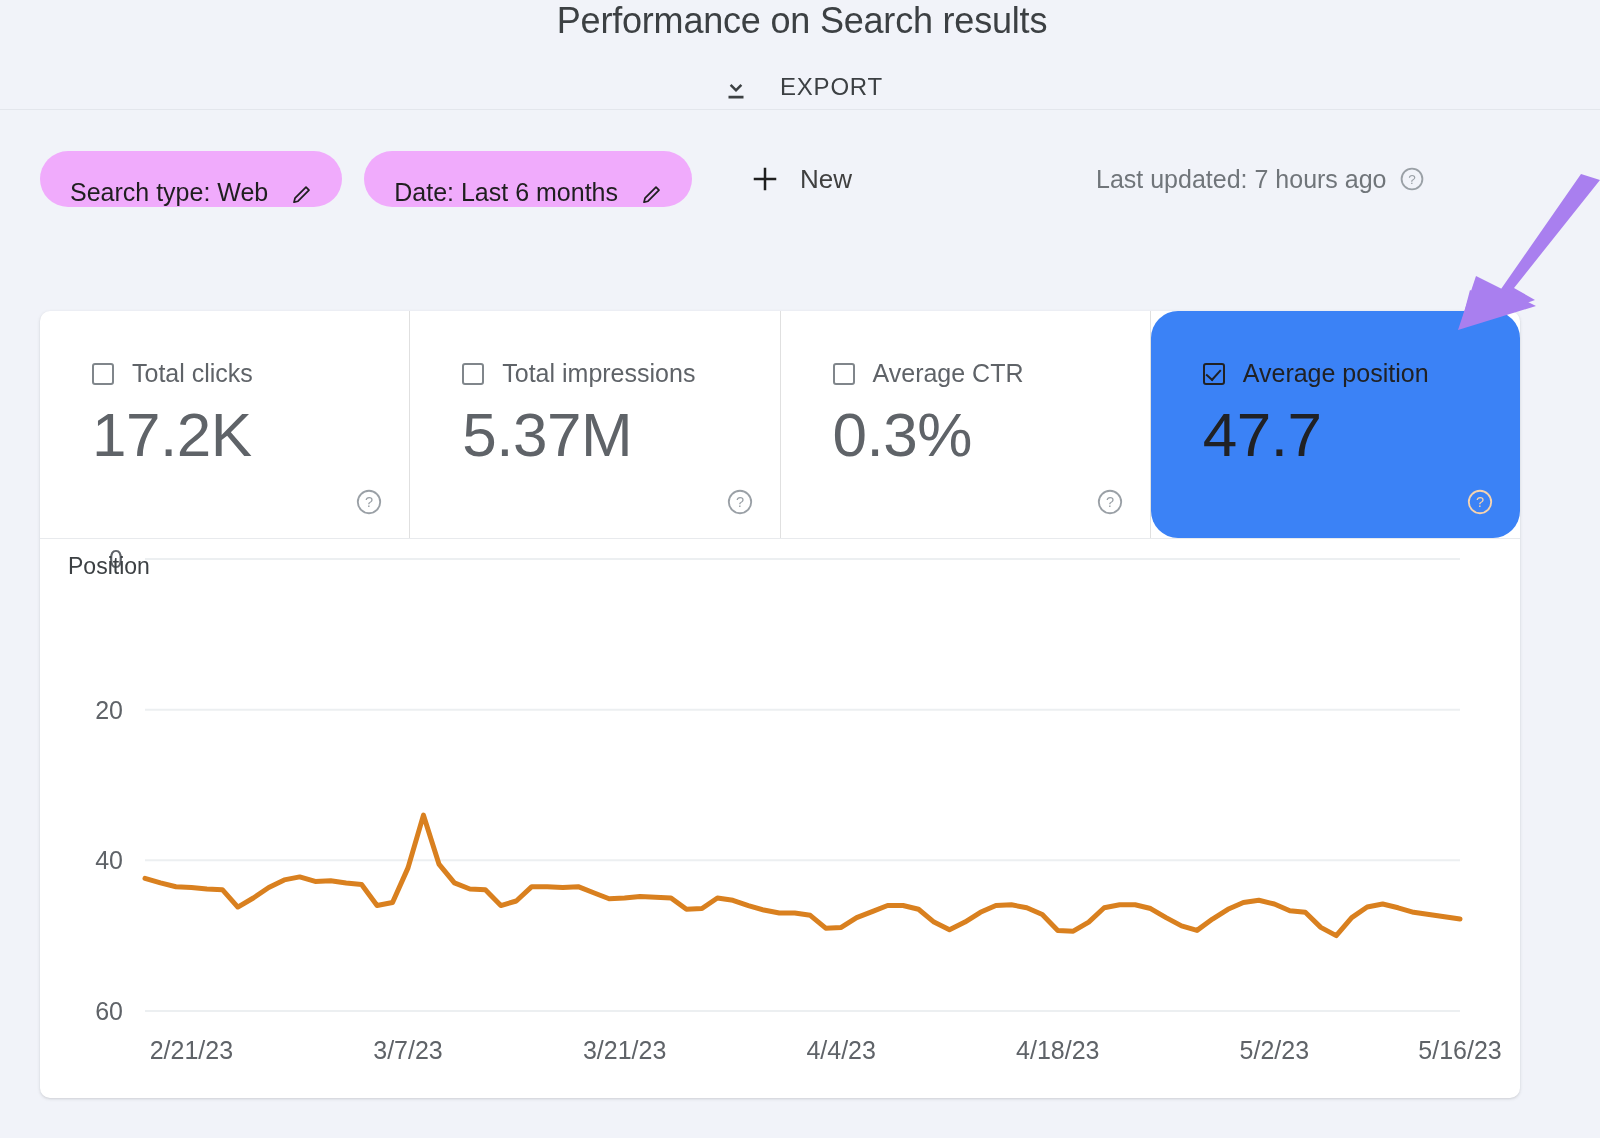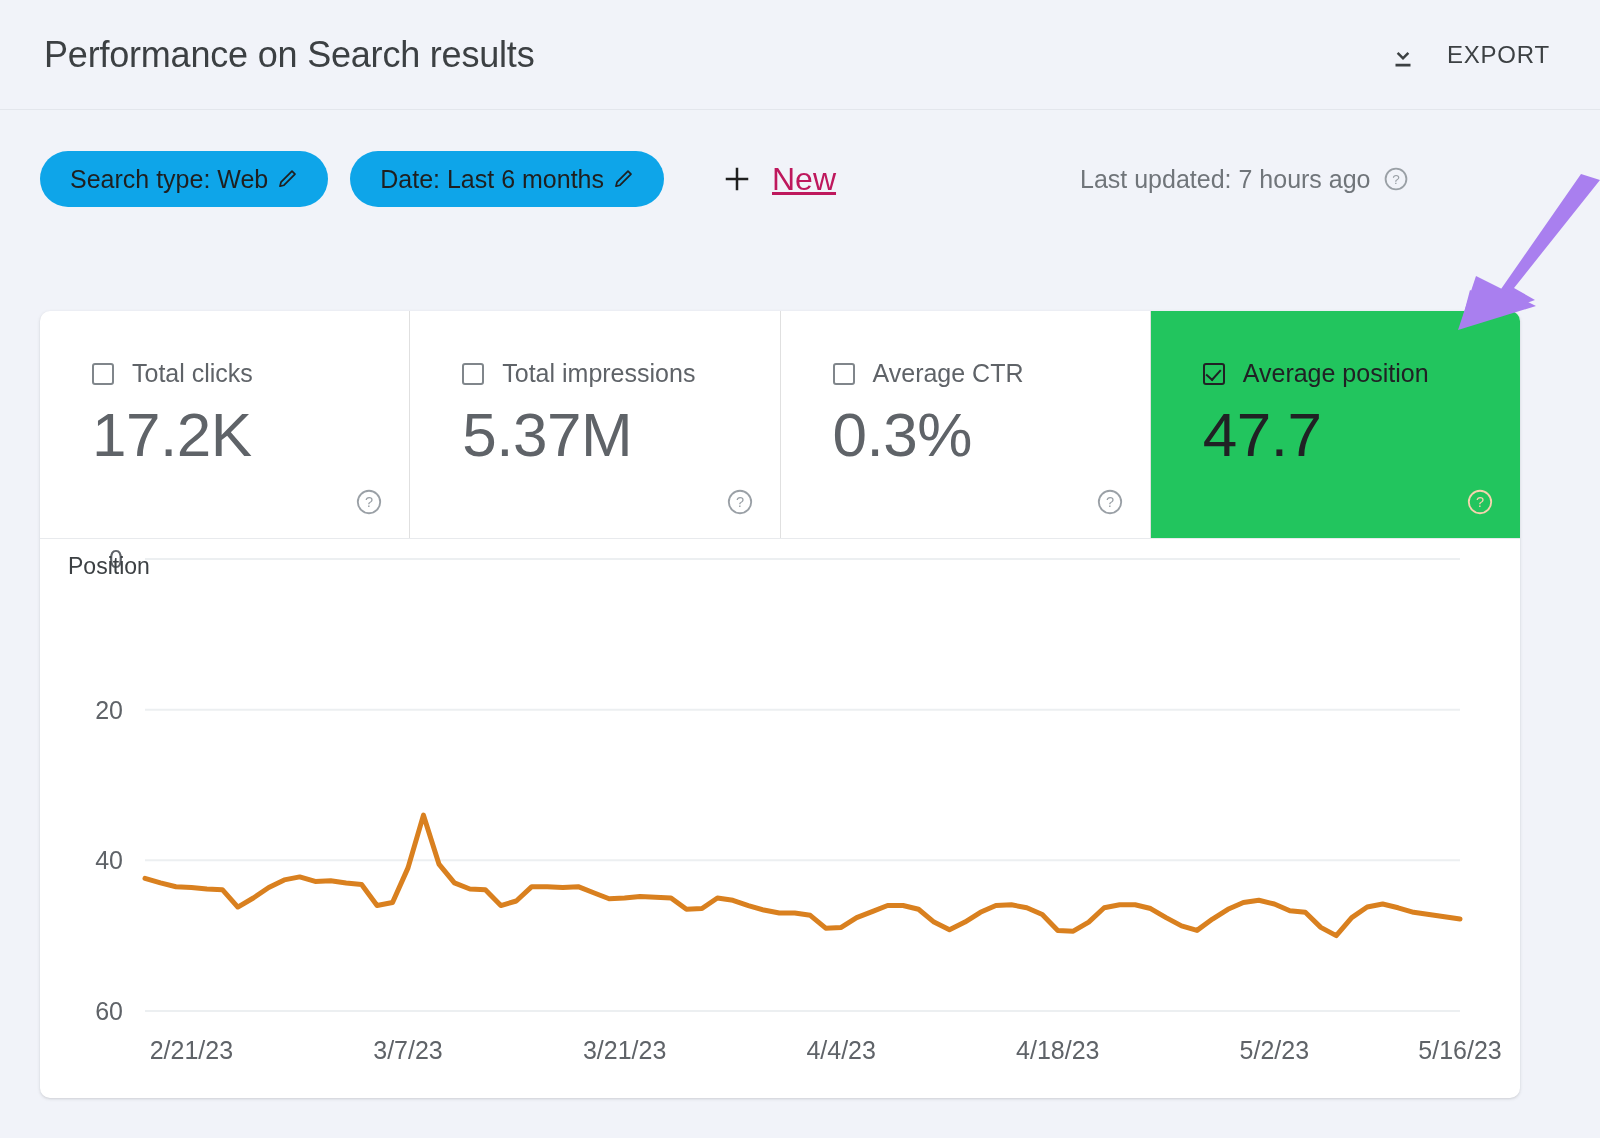--- a/index.html
+++ b/index.html
@@ -21,20 +21,21 @@
     position: absolute;
     left: 0; top: 0;
     width: 1600px;
     height: 110px;
     display: flex;
     align-items: center;
     justify-content: space-between;
     box-sizing: border-box;
     padding: 0 40px 0 44px;
     border-bottom: 1px solid #e3e6ec;
+    flex-direction: column;
   }
   .page-title {
     font-size: 36px;
     color: #3c4043;
     font-weight: 400;
     letter-spacing: -0.2px;
     white-space: nowrap;
   }
   .export-btn {
     display: flex;
@@ -57,23 +58,23 @@
     left: 0; top: 110px;
     width: 1600px;
     height: 138px;
     display: flex;
     align-items: center;
     box-sizing: border-box;
     padding: 0 40px 0 40px;
   }
   .chip {
     display: flex;
-    align-items: center;
-    gap: 8px;
-    background: #0ea5e9;
+    align-items: flex-end;
+    gap: 22px;
+    background: #f0abfc;
     border-radius: 999px;
     height: 56px;
     padding: 0 28px 0 30px;
     margin-right: 22px;
     cursor: pointer;
   }
   .chip-label {
     font-size: 25px;
     color: #1f1f1f;
     white-space: nowrap;
@@ -83,23 +84,22 @@
   .new-btn {
     display: flex;
     align-items: center;
     gap: 20px;
     margin-left: 22px;
     padding: 6px 14px;
     cursor: pointer;
   }
   .plus-icon { width: 30px; height: 30px; display: block; }
   .new-label {
-    font-size: 32px;
-    color: #be185d;
-    text-decoration: underline;
+    font-size: 26px;
+    color: #404040;
   }
   .updated {
     display: flex;
     align-items: center;
     gap: 12px;
     margin-left: 230px;
     justify-content: center;
   }
   .updated-text {
     font-size: 25px;
@@ -130,22 +130,23 @@
   .metric {
     flex: 1 1 0;
     position: relative;
     box-sizing: border-box;
     padding: 48px 0 0 52px;
     border-right: 1px solid #e0e0e0;
     cursor: pointer;
   }
   .metric:last-child { border-right: none; }
   .metric.selected {
-    background: #22c55e;
+    background: #3b82f6;
     border-right: none;
+    border-radius: 27px;
   }
   .metric-head {
     display: flex;
     align-items: center;
     gap: 18px;
   }
   .cbox {
     width: 22px; height: 22px;
     box-sizing: border-box;
     border: 2px solid #80868b;

